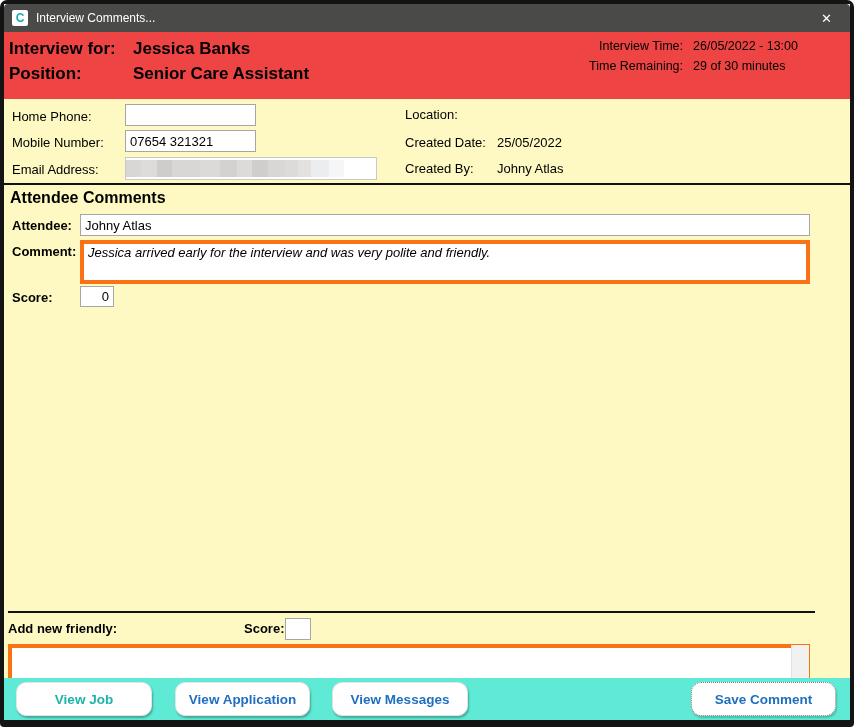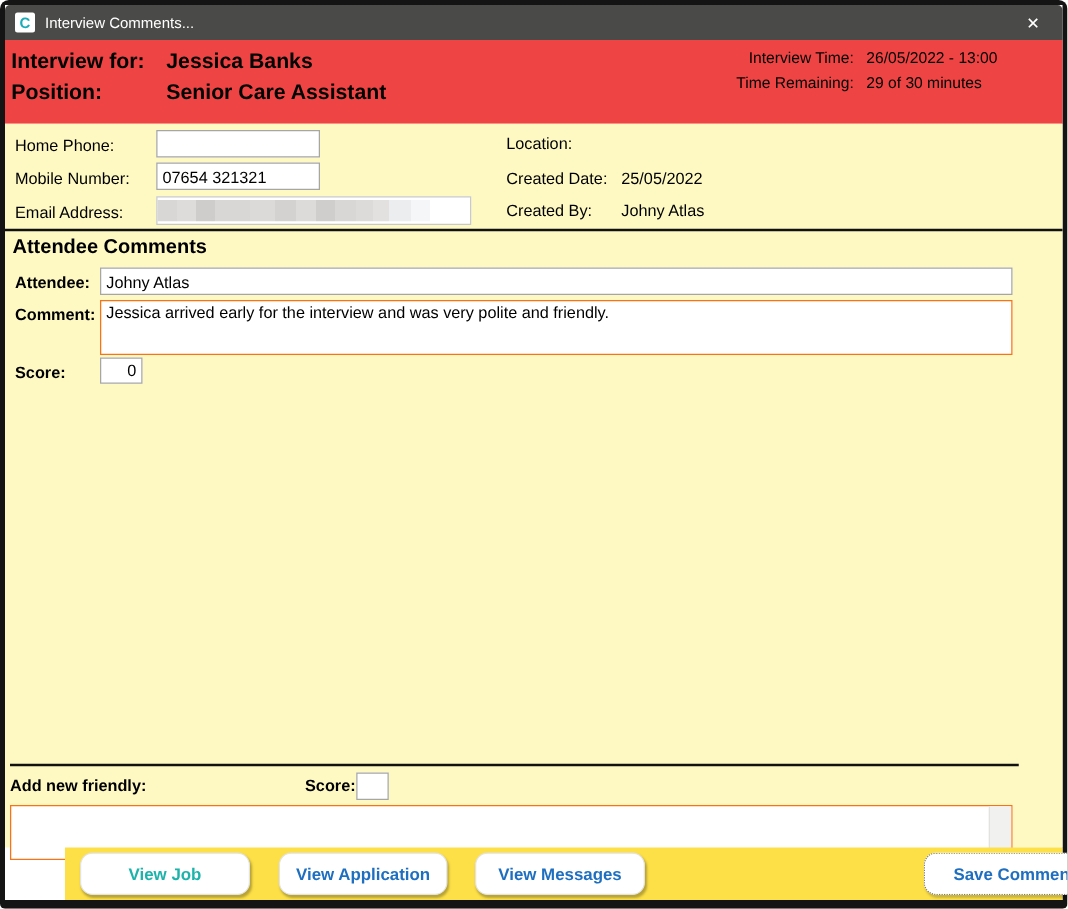--- a/index.html
+++ b/index.html
@@ -25,28 +25,28 @@
   
   .content { position:relative; flex:1 1 auto; background:#fef9c3; }
   .flabel { position:absolute; font-size:13px; color:#000; }
   .blabel { position:absolute; font-size:13px; font-weight:bold; color:#000; }
   .tinput { position:absolute; border:1px solid #a6a6a6; background:#ffffff; font-family:"Liberation Sans", sans-serif; font-size:13px; color:#000; padding:0 4px; outline:none; }
   .redacted { position:absolute; border:1px solid #c9c9c9; background:#fff; }
   .redacted .pix { position:absolute; left:0; top:2px; bottom:2px; width:87%;
       background:linear-gradient(90deg,#d8d7d6 0 7%,#dddcdb 7% 14%,#cecdcc 14% 21%,#d8d7d5 21% 34%,#dbdad8 34% 43%,#d3d2d0 43% 51%,#dcdbd9 51% 58%,#cfcecd 58% 65%,#d8d7d6 65% 73%,#dcdbd9 73% 79%,#e2e1e0 79% 85%,#ebedee 85% 93%,#f5f6f7 93% 100%); }
   .divider { position:absolute; border-top:2px solid #111; }
   .section-title { position:absolute; font-size:16px; font-weight:bold; color:#000; }
-  textarea.tarea { position:absolute; border:1px solid #f97316; background:#fff; font-family:"Liberation Sans", sans-serif; font-size:13px; color:#000; padding:1px 4px; resize:none; outline:none; overflow:hidden; }
+  textarea.tarea { position:absolute; border:4px solid #f97316; background:#fff; font-family:"Liberation Sans", sans-serif; font-size:13px; color:#000; padding:1px 4px; resize:none; outline:none; overflow:hidden;font-style:italic; }
   .score-input { text-align:right; }
   .newarea-wrap { position:absolute; left:4px; top:545px; width:802px; height:44px; }
   .newarea-wrap textarea { left:0; top:0; width:100%; height:100%; }
   .fake-scrollbar { position:absolute; right:1px; top:1px; bottom:1px; width:18px; background:#f1f1f0; border-left:1px solid #e2e2e1; }
 
   
-  .bottombar { position:relative; height:42px; background:#fde047; flex:0 0 auto;margin-left:48px; }
+  .bottombar { position:relative; height:42px; background:#5eead4; flex:0 0 auto; }
   .btn { position:absolute; top:4px; height:34px; background:#ffffff; border:1px solid #e3e3e3; border-radius:10px; font-family:"Liberation Sans", sans-serif; font-size:13.5px; font-weight:bold; box-shadow:1px 2px 2px rgba(0,0,0,0.28); cursor:pointer; }
   .btn-teal { color:#1db3ab; }
   .btn-blue { color:#1f6fc0; }
   .btn-save { border:1px dotted #7c7c7c; box-shadow:1px 2px 2px rgba(0,0,0,0.2); }
 </style>
 </head>
 <body>
 
 <div class="window">
   <div class="win-body">

